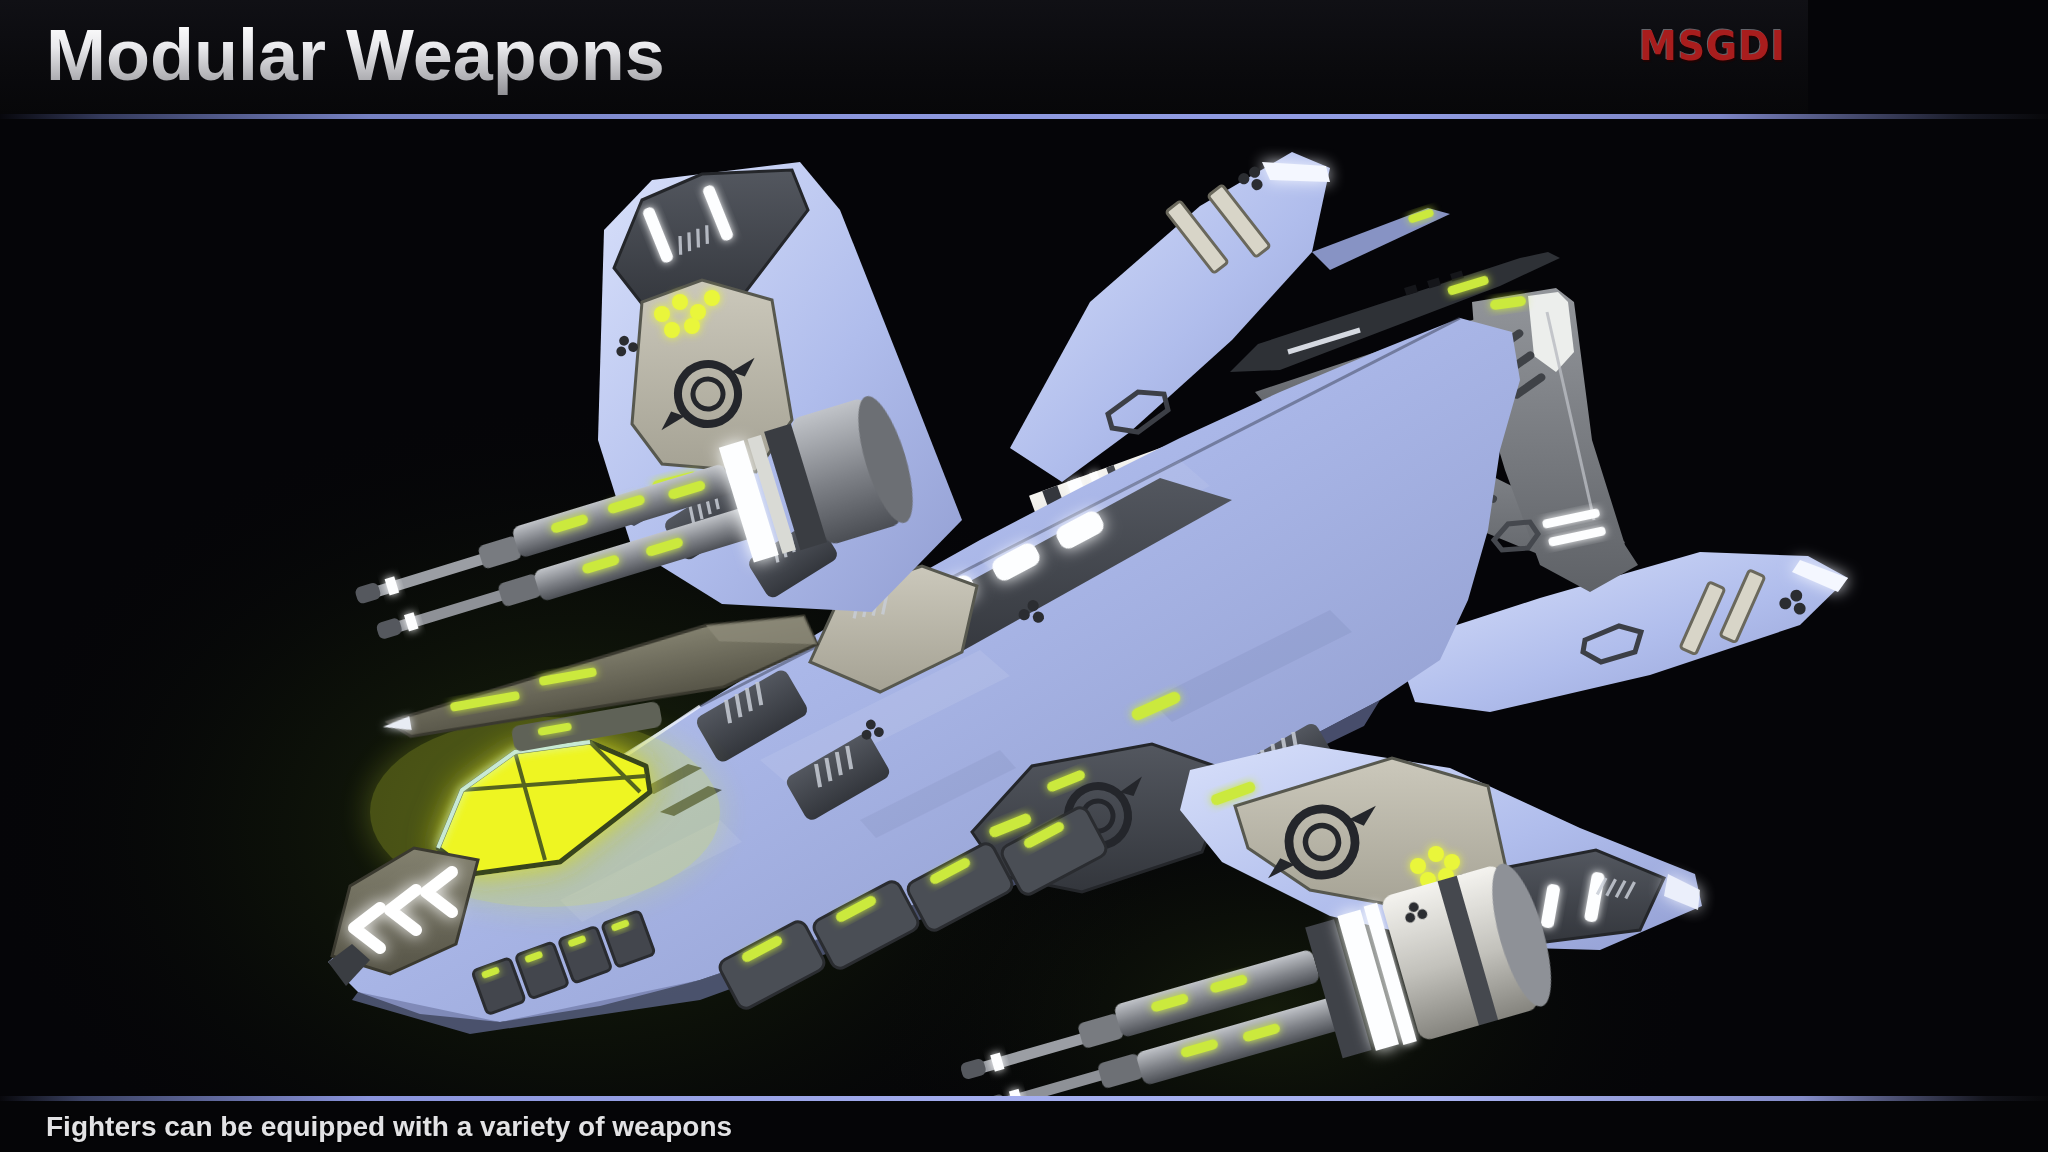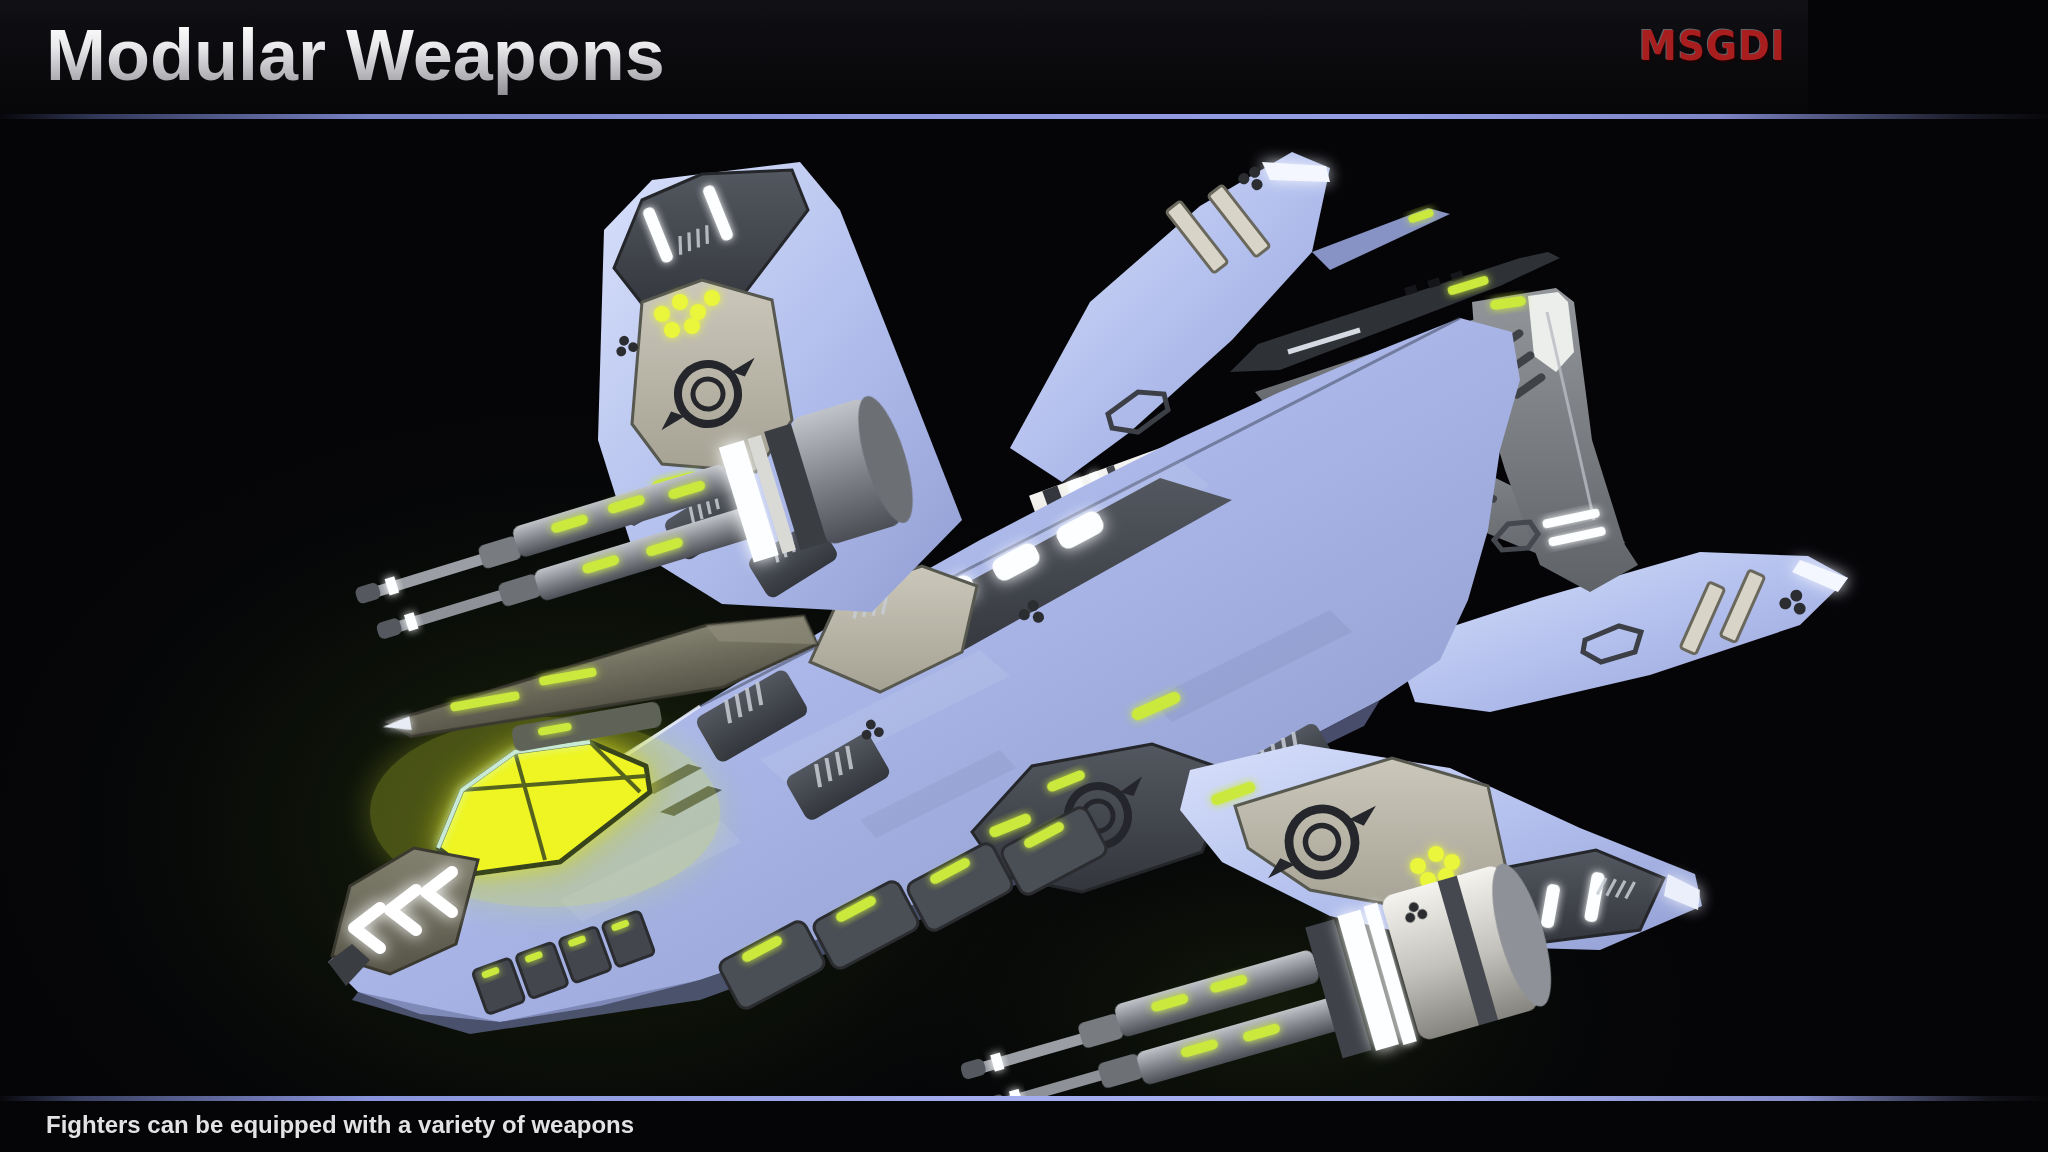--- a/index.html
+++ b/index.html
@@ -15,21 +15,21 @@
   .brand-logo{position:absolute;right:22px;top:24px;font-size:38px;font-weight:800;
           font-family:"DejaVu Sans",sans-serif;letter-spacing:1px;color:#a81d1d;
           text-shadow:-1px -1px 0 #63646a,1px 2px 1px #1e0404;transform:scaleY(1.06);}
   .divider{position:absolute;left:0;width:2048px;height:5px;}
   .divider.top{top:114px;
     background:linear-gradient(90deg,#07070c 0%,#343a5c 5%,#7681c2 18%,#8c97de 42%,#929de4 68%,#7c84c4 84%,#181a26 96%,#070709 100%);}
   .divider.bottom{top:1096px;
     background:linear-gradient(90deg,#08080c 0%,#3a4162 4%,#8a94dc 18%,#a3adee 48%,#a9b3f2 70%,#848cc8 88%,#14151d 97%,#070709 100%);}
   
   .footer{position:absolute;left:0;top:1101px;width:2048px;height:51px;background:#050507;}
-  .caption{position:absolute;left:46px;top:10px;font-size:24px;font-weight:700;color:#e2e2e4;
+  .caption{position:absolute;left:46px;top:10px;font-size:28px;font-weight:700;color:#e2e2e4;
           text-shadow:0 1px 2px #000;}
   
   .stage{position:absolute;left:0;top:119px;width:2048px;height:977px;background:#050508;}
   .stage svg{position:absolute;left:0;top:-119px;width:2048px;height:1152px;}
 </style>
 </head>
 <body>
 
 <div class="screen">
 

